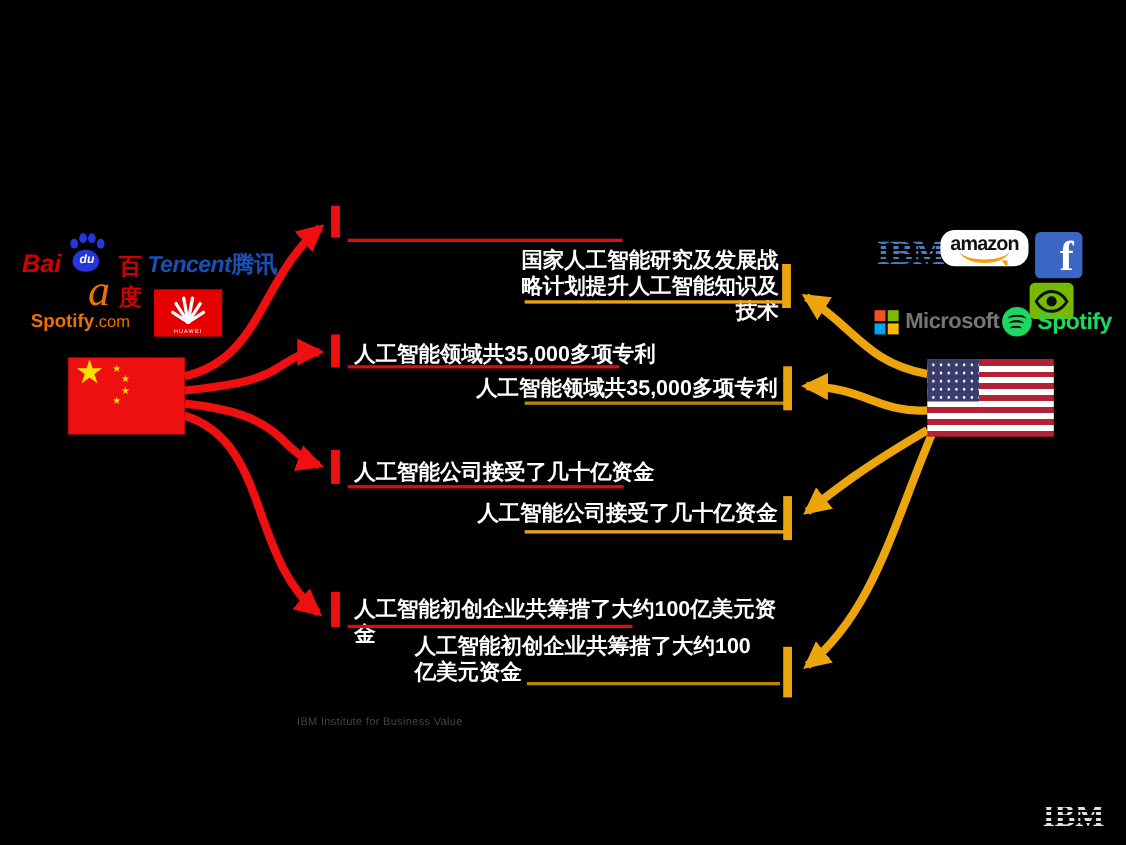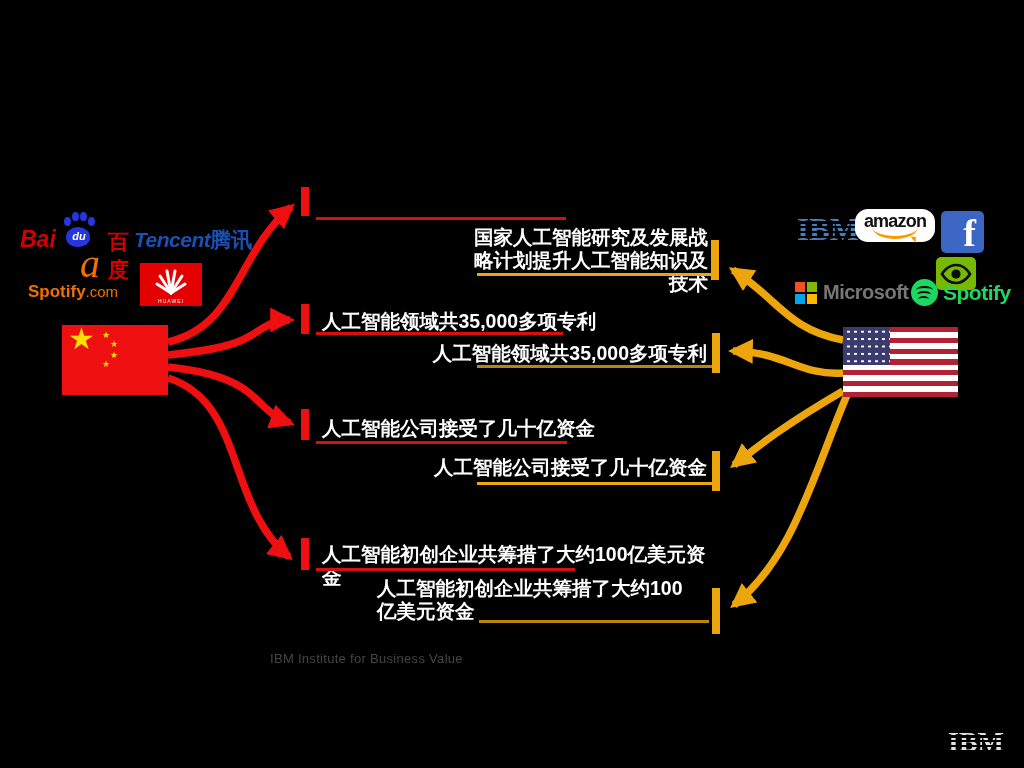--- a/index.html
+++ b/index.html
@@ -76,21 +76,21 @@
   .ms1{background:#f25022;} .ms2{background:#7fba00;} .ms3{background:#00a4ef;} .ms4{background:#ffb900;}
   .msname{color:#767676;font-size:20px;font-weight:bold;letter-spacing:-0.5px;}
   .spotify{left:911px;top:279px;display:flex;align-items:center;gap:5px;}
   .spcircle{width:27px;height:27px;background:#1ed760;border-radius:50%;position:relative;overflow:hidden;}
   .spcircle i{position:absolute;border-top:2.6px solid #000;border-radius:50%;display:block;}
   .spa1{left:5px;top:7px;width:17px;height:6px;}
   .spa2{left:6px;top:12px;width:14px;height:5px;}
   .spa3{left:7px;top:17px;width:11px;height:4px;}
   .spname{color:#1ed760;font-size:21px;font-weight:bold;letter-spacing:-0.5px;}
   
-  .attrib{left:270px;top:651px;color:#454545;font-size:13px;letter-spacing:0.3px;}
+  .attrib{left:270px;top:651px;color:#454545;font-size:10px;letter-spacing:0.3px;}
   svg.arrows{position:absolute;left:0;top:0;pointer-events:none;}
 </style>
 </head>
 <body>
 
 <div class="stage">
 
   <svg class="arrows" width="1024" height="768">
     <defs>
       <marker id="mr" viewBox="0 0 10 10" refX="8" refY="5" markerWidth="3.3" markerHeight="3.3" orient="auto">

